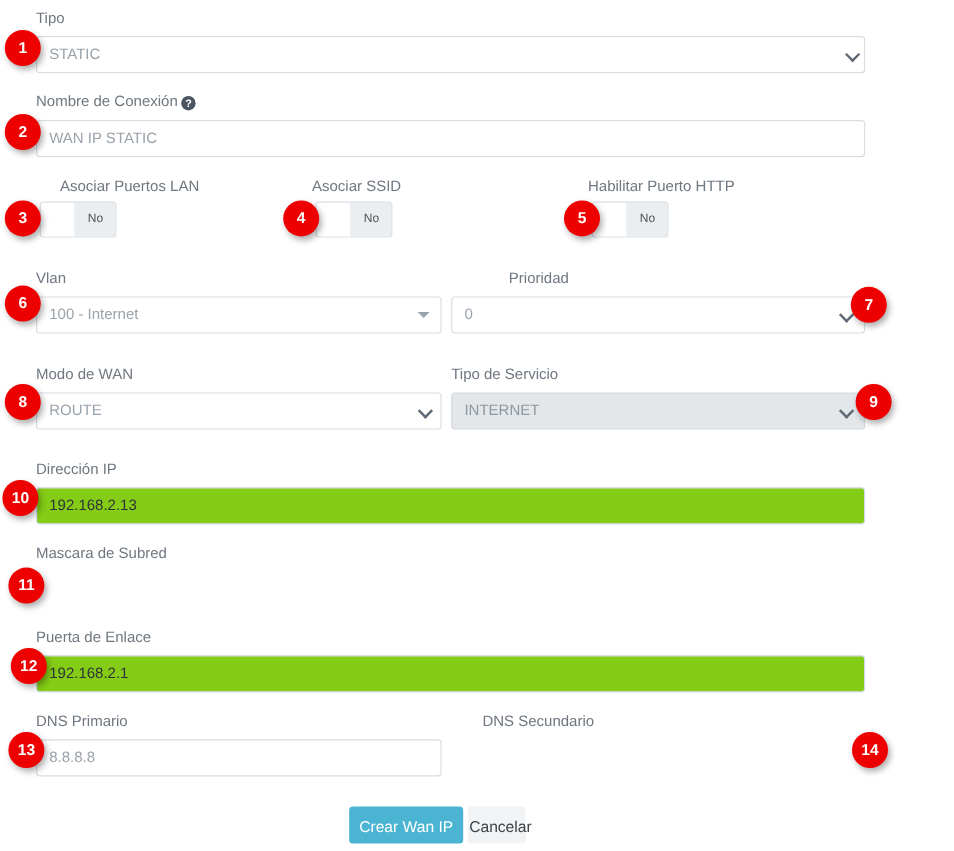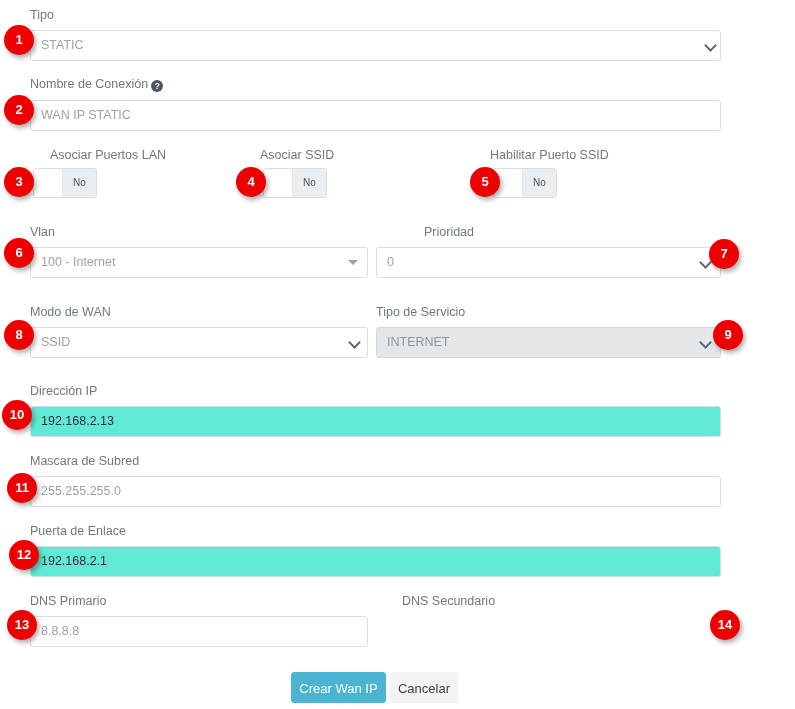--- a/index.html
+++ b/index.html
@@ -57,21 +57,21 @@
     font-size: 12.5px;
     color: #9aa2ab;
     white-space: nowrap;
     overflow: hidden;
     font-family: "Liberation Sans", sans-serif;
   }
   .ctl.text {
     padding-right: 10px;
   }
   .ctl.filled {
-    background: #5eead4;
+    background: #84cc16;
     color: #2e3338;
     border-color: #d3dbf0;
   }
   .ctl.disabled {
     background: #e3e7ea;
     border-color: #d4d9de;
     color: #8e969f;
   }
   .caret-chevron {
     position: absolute;
@@ -178,58 +178,57 @@
     <div class="knob"></div>
     <div class="state">No</div>
   </div>
 
   <div class="field-label" style="left:260px; top:148px;">Asociar SSID</div>
   <div class="switch" style="left:263px; top:168px;">
     <div class="knob"></div>
     <div class="state">No</div>
   </div>
 
-  <div class="field-label" style="left:490px; top:148px;">Habilitar Puerto SSID</div>
+  <div class="field-label" style="left:490px; top:148px;">Habilitar Puerto HTTP</div>
   <div class="switch" style="left:493px; top:168px;">
     <div class="knob"></div>
     <div class="state">No</div>
   </div>
 
   <div class="field-label" style="left:30px; top:225px;text-align:right;">Vlan</div>
   <div class="ctl" style="left:30px; top:247px; width:338px;">100 - Internet</div>
   <div class="caret-triangle" style="left:348px; top:260px;"></div>
 
   <div class="field-label" style="left:376px; top:225px;margin-left:48px;">Prioridad</div>
   <div class="ctl" style="left:376px; top:247px; width:345px;">0</div>
   <div class="caret-chevron" style="left:701px; top:258px;"></div>
 
   <div class="field-label" style="left:30px; top:305px;">Modo de WAN</div>
-  <div class="ctl" style="left:30px; top:327px; width:338px;">SSID</div>
+  <div class="ctl" style="left:30px; top:327px; width:338px;">ROUTE</div>
   <div class="caret-chevron" style="left:350px; top:338px;"></div>
 
   <div class="field-label" style="left:376px; top:305px;">Tipo de Servicio</div>
   <div class="ctl disabled" style="left:376px; top:327px; width:345px;">INTERNET</div>
   <div class="caret-chevron" style="left:701px; top:338px;"></div>
 
   <div class="field-label" style="left:30px; top:384px;">Dirección IP</div>
   <div class="ctl text filled" style="left:30px; top:406px; width:691px;">192.168.2.13</div>
 
   <div class="field-label" style="left:30px; top:454px;">Mascara de Subred</div>
-  <div class="ctl text" style="left:30px; top:476px; width:691px;">255.255.255.0</div>
 
   <div class="field-label" style="left:30px; top:524px;">Puerta de Enlace</div>
   <div class="ctl text filled" style="left:30px; top:546px; width:691px;">192.168.2.1</div>
 
   <div class="field-label" style="left:30px; top:594px;">DNS Primario</div>
   <div class="ctl text" style="left:30px; top:616px; width:338px;">8.8.8.8</div>
 
   <div class="field-label" style="left:376px; top:594px;margin-left:26px;">DNS Secundario</div>
 
   <div class="btn btn-primary" style="left:291px; top:672px; width:95px;">Crear Wan IP</div>
-  <div class="btn btn-default" style="left:390px; top:672px; width:68px;">Cancelar</div>
+  <div class="btn btn-default" style="left:390px; top:672px; width:48px;">Cancelar</div>
 
   <div class="badge-marker" style="left:4px;  top:25px;">1</div>
   <div class="badge-marker" style="left:4px;  top:95px;">2</div>
   <div class="badge-marker" style="left:4px;  top:167px;">3</div>
   <div class="badge-marker" style="left:236px;top:167px;">4</div>
   <div class="badge-marker" style="left:470px;top:167px;">5</div>
   <div class="badge-marker" style="left:4px;  top:238px;">6</div>
   <div class="badge-marker" style="left:709px;top:239px;">7</div>
   <div class="badge-marker" style="left:4px;  top:320px;">8</div>
   <div class="badge-marker" style="left:713px;top:320px;">9</div>

